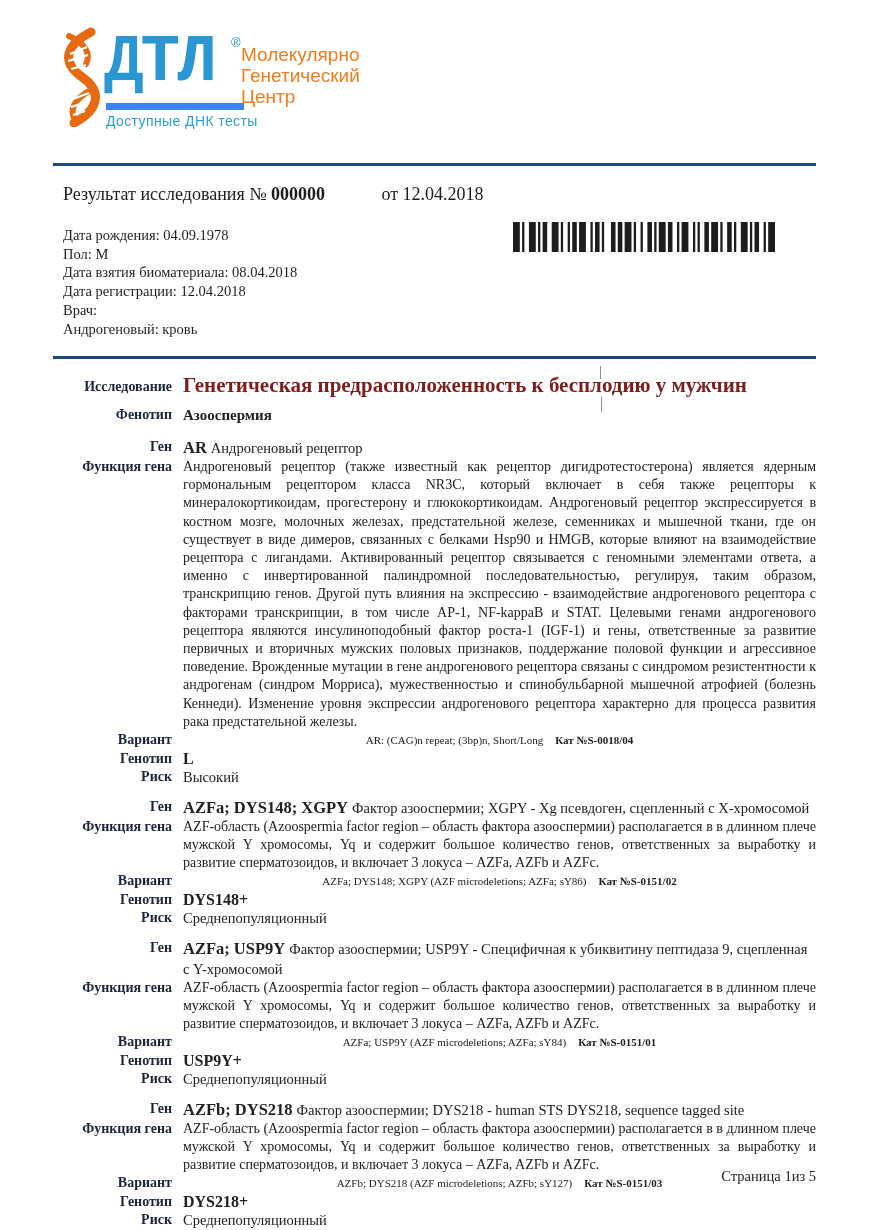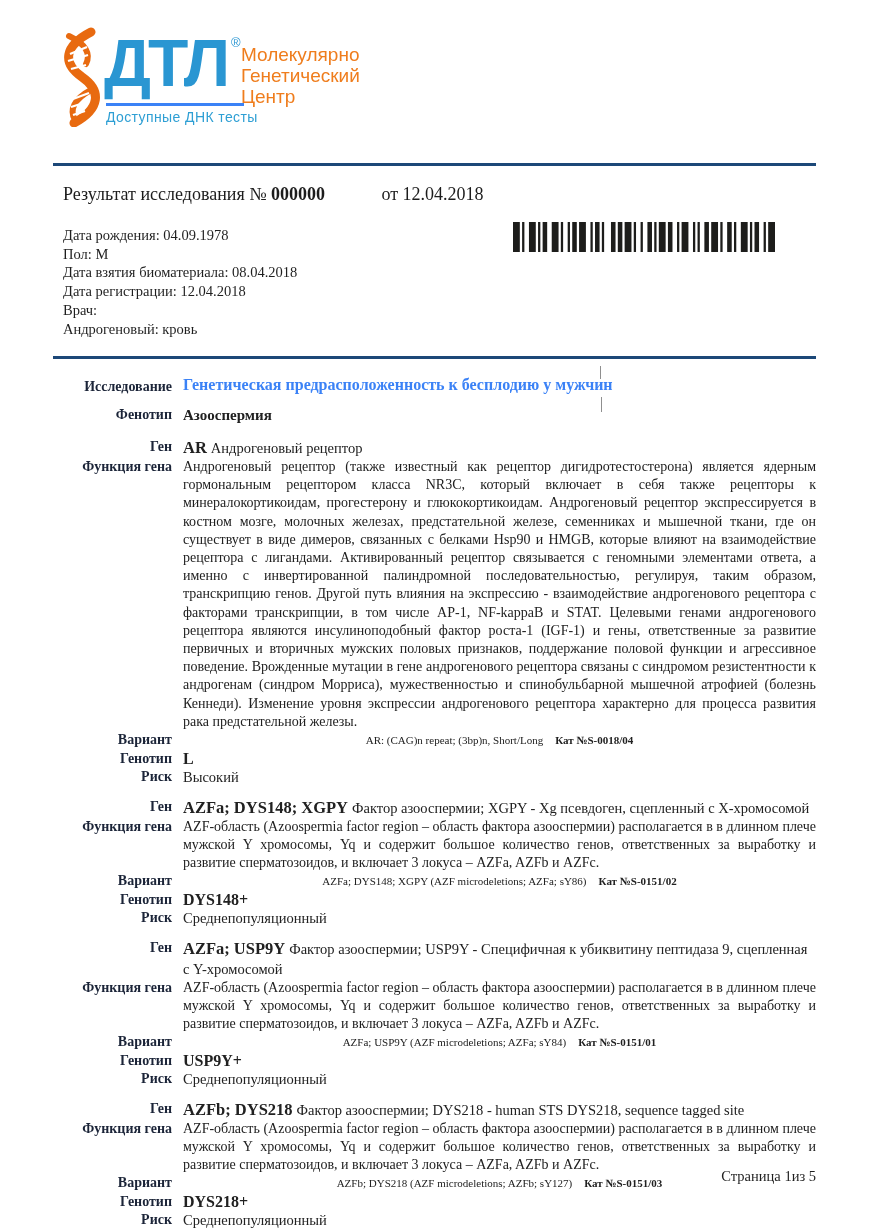--- a/index.html
+++ b/index.html
@@ -3,48 +3,48 @@
 <meta charset="utf-8">
 <style>
   html,body{margin:0;padding:0;}
   body{
     width:869px;height:1230px;background:#ffffff;position:relative;
     font-family:"Liberation Serif", serif;color:#212121;
     -webkit-font-smoothing:antialiased;
   }
   
   .logo-helix{position:absolute;left:56px;top:27px;}
-  .brand{position:absolute;left:104px;top:30px;font-family:Liberation Sans, sans-serif;
+  .brand{position:absolute;left:104px;top:30px;font-family:Liberation Mono, monospace;
     font-weight:bold;font-size:66px;line-height:1;letter-spacing:-3px;color:#2a96d2;}
   .reg-mark{position:absolute;left:231px;top:35px;font-family:"Liberation Sans",sans-serif;
     font-size:13px;color:#2a96d2;}
   .logo-sub{position:absolute;left:241px;top:44px;font-family:"Liberation Sans",sans-serif;
     font-size:19px;line-height:21px;color:#ef7d1d;}
   .logo-tagline{position:absolute;left:106px;top:103px;width:138px;
-    border-top:3px solid #3b82f6;padding-top:3px;
+    border-top:7px solid #3b82f6;padding-top:3px;
     font-family:"Liberation Sans",sans-serif;font-size:14px;letter-spacing:.4px;
     color:#2e9fd4;white-space:nowrap;}
   
   .rule{position:absolute;left:53px;width:763px;height:3px;background:#1c4878;}
   #rule-top{top:163px;} #rule-mid{top:356px;}
   
   .report-title{position:absolute;left:63px;top:184px;font-size:18px;color:#1c1c1c;white-space:nowrap;}
   .report-title .num{font-weight:bold;}
   .report-title .date{margin-left:52px;}
   .patient{position:absolute;left:63px;top:226px;font-size:14.5px;line-height:18.7px;color:#1f1f1f;}
   .barcode{position:absolute;left:513px;top:222px;width:262px;height:30px;}
   
   .content{position:absolute;left:63px;top:374px;width:753px;}
   .row{display:flex;line-height:18.5px;}
   .row .label{flex:0 0 109px;width:109px;text-align:right;font-weight:bold;
     color:#1b2438;font-size:14px;}
   .row .value{margin-left:11px;flex:1;min-width:0;}
   .study-row{margin-bottom:9px;align-items:flex-start;}
   .study-row .label{padding-top:4px;}
-  .study-row .value{font-size:16px;font-weight:bold;color:#3b82f6;line-height:22px;}
+  .study-row .value{font-size:21px;font-weight:bold;color:#7f1d1d;line-height:22px;}
   .phen-row{margin-bottom:14px;}
   .phen-row .value{font-weight:bold;font-size:15px;}
   .gene-block{margin-bottom:11px;margin-top:11px;}
   .gene-row .value{line-height:19px;}
   .gene-name{font-weight:bold;font-size:16.5px;}
   .gene-desc{font-size:14.5px;}
   .func-row .value{text-align:justify;font-size:14px;line-height:18.2px;}
   .variant-row .value{display:flex;justify-content:center;font-size:11px;}
   .variant-row .cat{font-weight:bold;white-space:nowrap;margin-left:12px;}
   .genotype-row .value{font-weight:bold;font-size:16px;}

